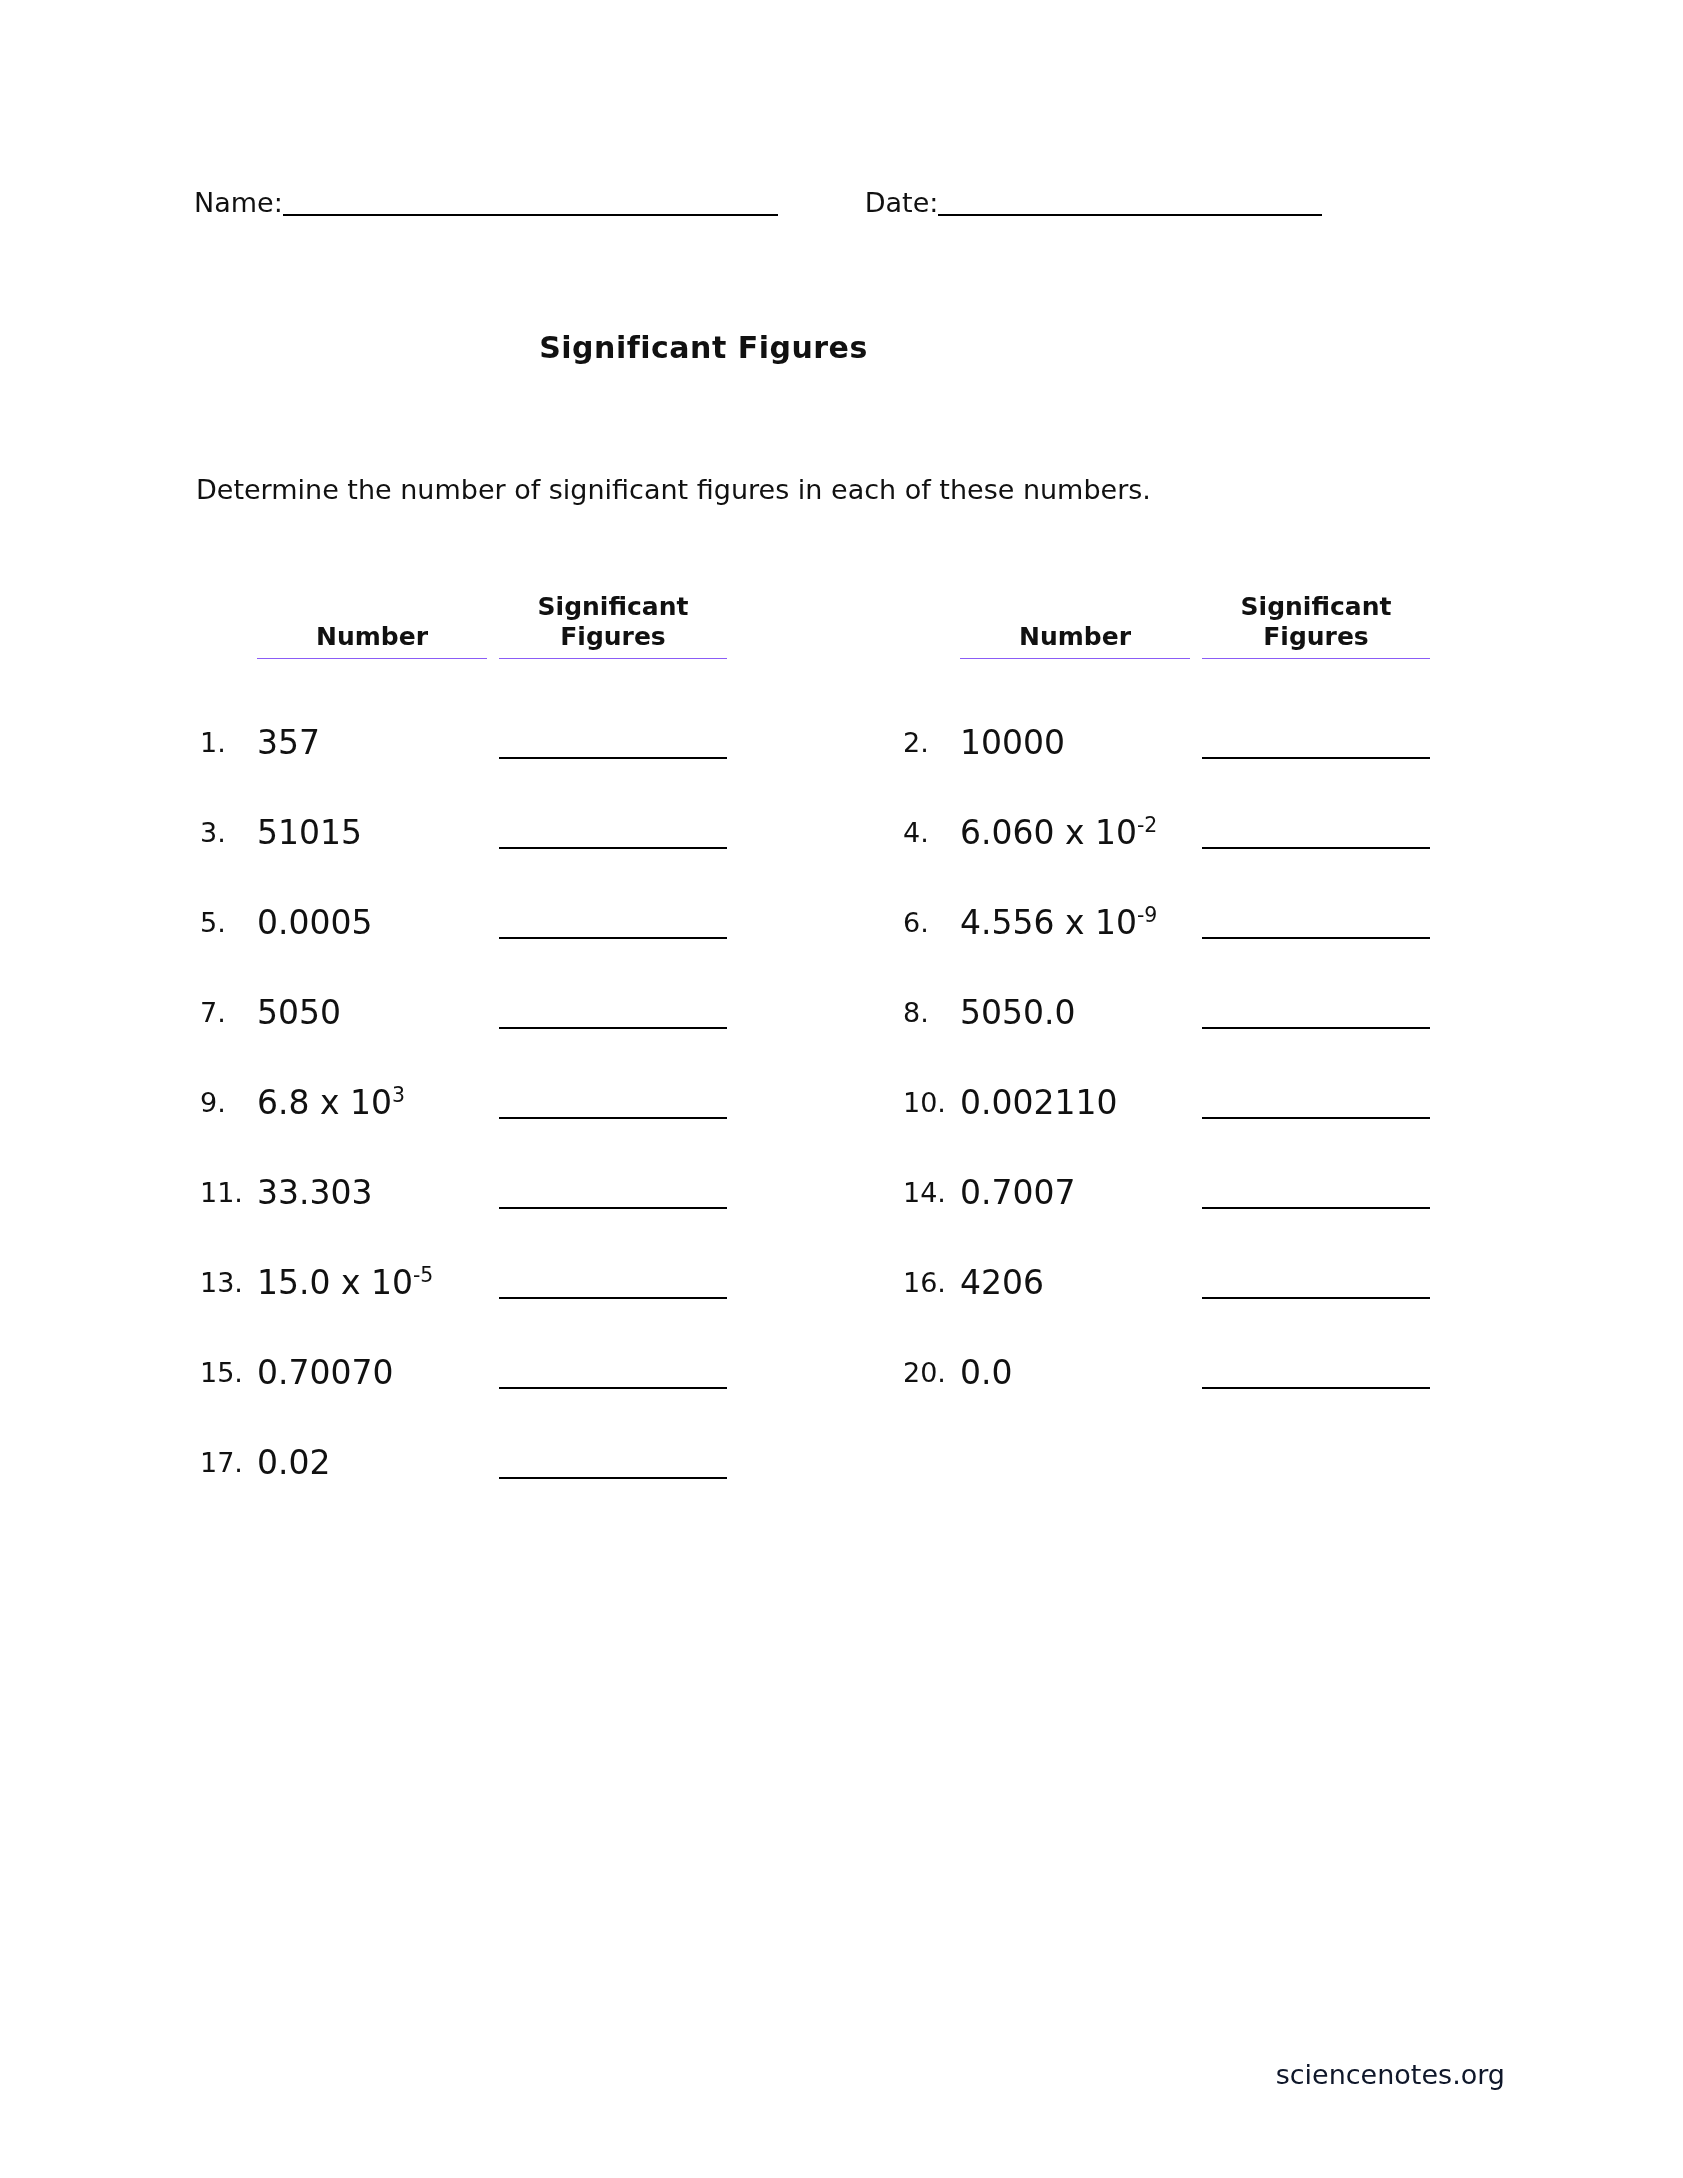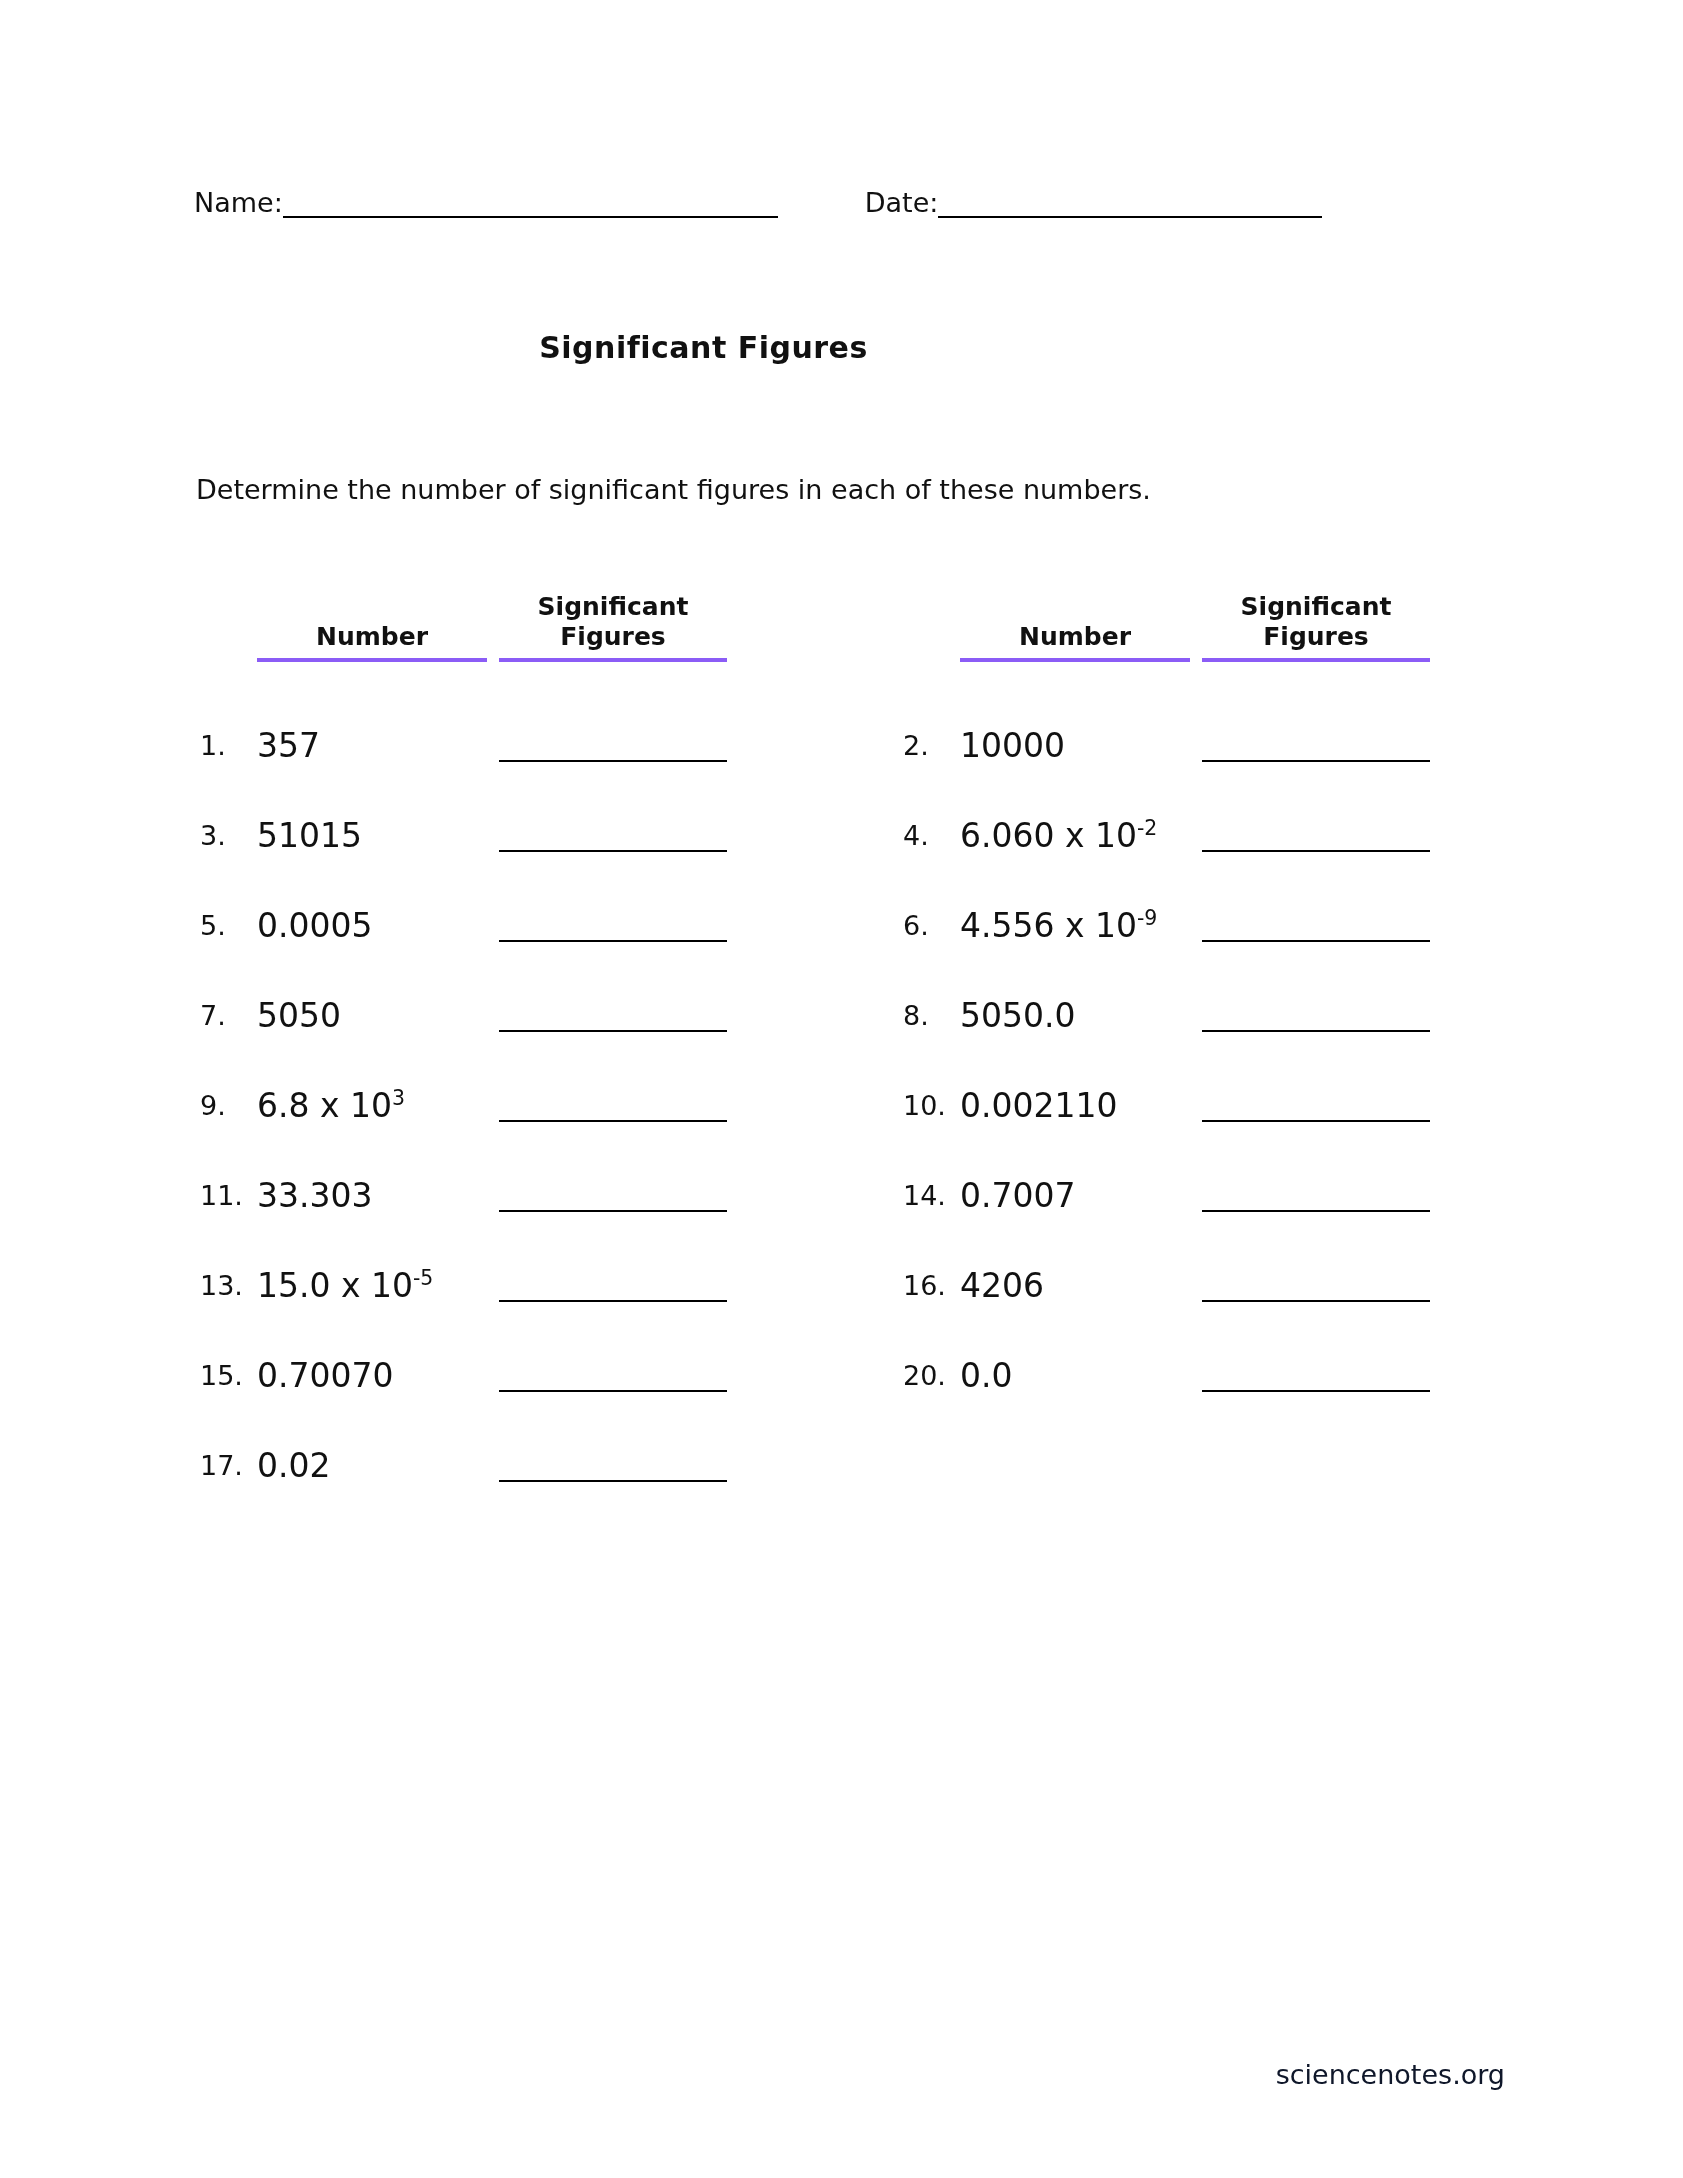--- a/index.html
+++ b/index.html
@@ -27,21 +27,21 @@
   .header-row {
     position: absolute;
     top: 188px;
     left: 194px;
     width: 1307px;
     display: flex;
     align-items: flex-end;
   }
   .field {
     display: flex;
-    align-items: flex-end;
+    align-items: flex-start;
   }
   .field-label {
     font-size: 27px;
     line-height: 30px;
     white-space: nowrap;
   }
   .field-rule {
     border-bottom: 2px solid #000;
     height: 26px;
   }
@@ -86,21 +86,21 @@
 
   .col-headers {
     display: flex;
     align-items: flex-end;
   }
   .hdr {
     text-align: center;
     font-size: 25px;
     font-weight: bold;
     line-height: 30px;
-    border-bottom: 4px solid #8b5cf6;
+    border-bottom: 1px solid #8b5cf6;
     padding-bottom: 6px;
   }
   .hdr.idx {
     border-bottom: none;
     width: 61px;
   }
   .hdr.num {
     width: 230px;
   }
   .hdr.sig {

